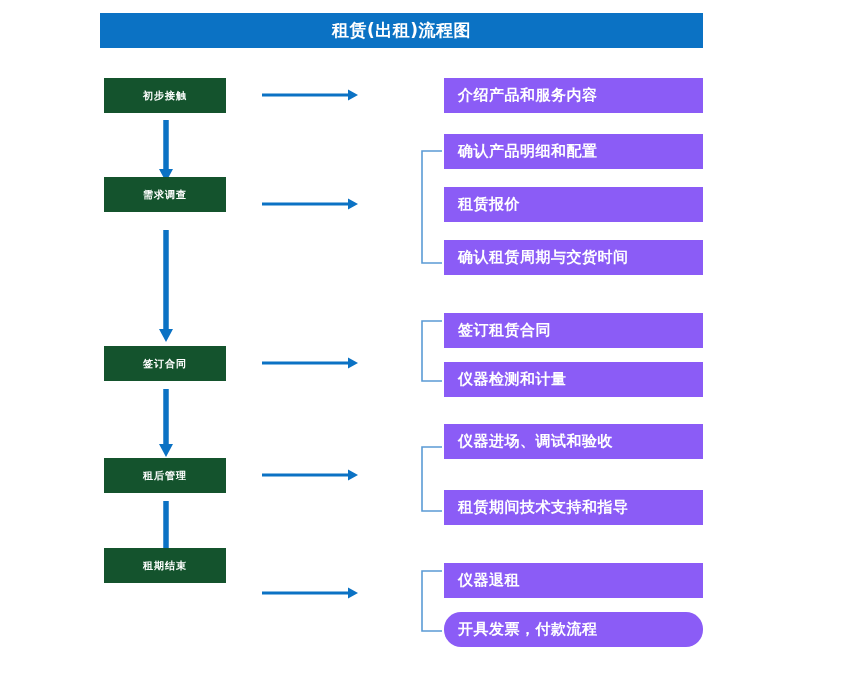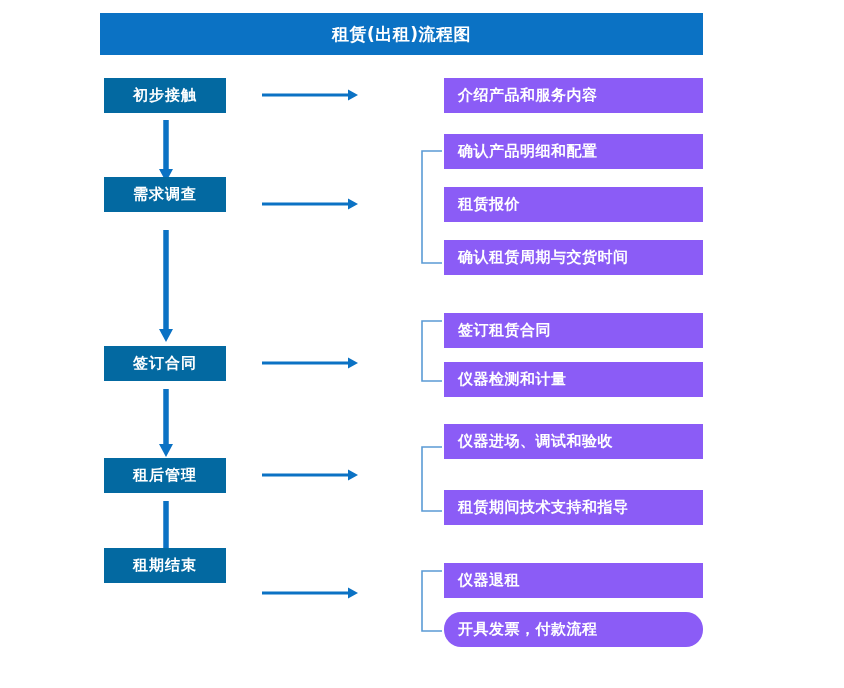--- a/index.html
+++ b/index.html
@@ -19,39 +19,39 @@
     left: 0; top: 0;
     width: 844px;
     height: 688px;
   }
   
   .title-bar {
     position: absolute;
     left: 100px;
     top: 13px;
     width: 603px;
-    height: 42px;
+    height: 35px;
     background: #0b72c4;
     color: #ffffff;
     font-size: 17px;
     font-weight: bold;
     display: flex;
     align-items: center;
     justify-content: center;
     letter-spacing: 0.5px;
   }
   
   .stage-box {
     position: absolute;
     left: 104px;
     width: 122px;
     height: 35px;
-    background: #0369a1;
+    background: #14532d;
     color: #ffffff;
-    font-size: 15px;
+    font-size: 10px;
     font-weight: bold;
     display: flex;
     align-items: center;
     justify-content: center;
     letter-spacing: 1px;
   }
   
   .detail-box {
     position: absolute;
     left: 444px;

